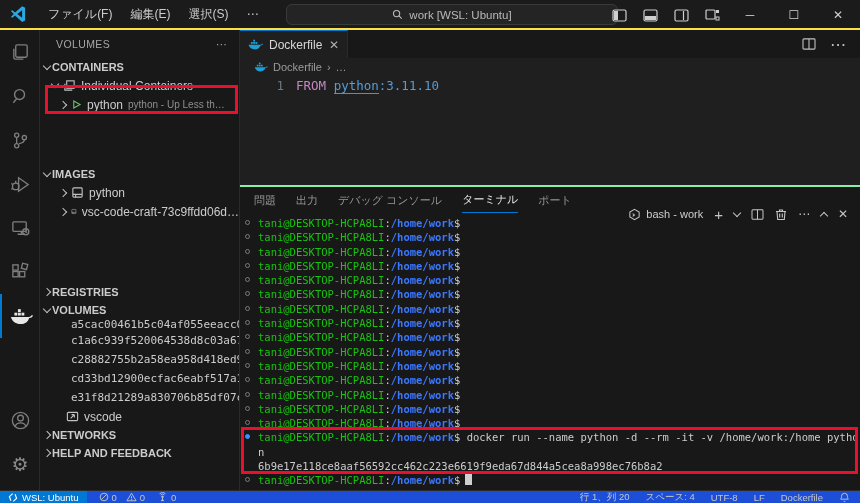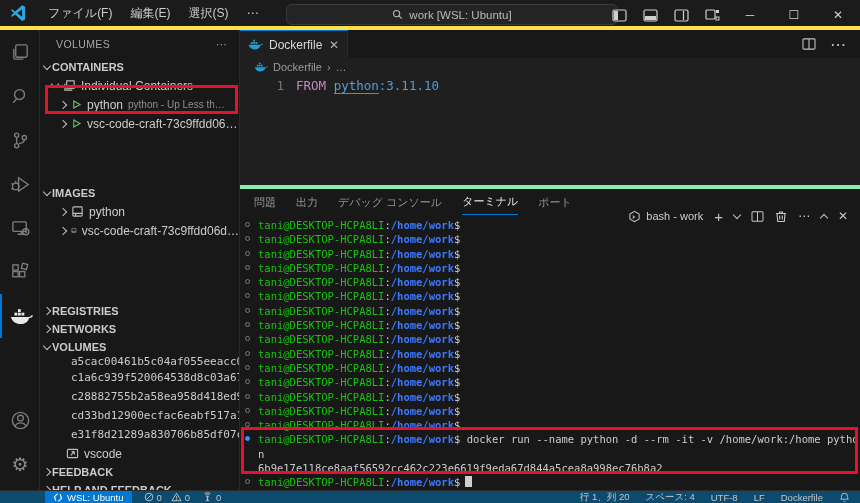--- a/index.html
+++ b/index.html
@@ -6,21 +6,21 @@
   html,body { margin:0; padding:0; }
   body {
     width:860px; height:503px; position:relative; overflow:hidden;
     background:#1f1f1f; color:#cccccc;
     font-family:"Liberation Sans","DejaVu Sans",sans-serif;
   }
   svg { display:block; }
 
   
   .titlebar{position:absolute;left:0;top:0;width:860px;height:30px;background:#1b1b1b;
-    display:flex;align-items:center;border-bottom:4px solid #fde047;}
+    display:flex;align-items:center;border-bottom:2px solid #fde047;}
   .vscode-logo{width:18px;height:18px;margin:0 12px 0 9px;}
   .menu-item{font-size:12px;color:#cccccc;padding:0 9px;height:30px;line-height:30px;cursor:default;}
   .nav-arrows{display:flex;gap:14px;margin-left:28px;color:#b9b9b9;font-size:14px;}
   .cmd-center{position:absolute;left:286px;top:4px;width:332px;height:21px;background:#242424;
     border:1px solid #3a3a3a;border-radius:6px;display:flex;align-items:center;justify-content:center;
     gap:6px;color:#b9b9b9;font-size:11.5px;}
   .layout-icons{position:absolute;right:140px;top:0;height:30px;display:flex;align-items:center;gap:16px;color:#cfcfcf;}
   .win-controls{position:absolute;right:0;top:0;height:30px;display:flex;}
   .win-btn{width:44px;height:30px;display:flex;align-items:center;justify-content:center;color:#d0d0d0;font-size:12px;}
 
@@ -55,37 +55,37 @@
     display:flex;align-items:center;gap:6px;padding:0 8px;font-size:12px;color:#d7d7d7;}
   .tab-close{margin-left:auto;color:#b0b0b0;font-size:12px;}
   .editor-actions{margin-left:auto;display:flex;align-items:center;gap:14px;padding-right:14px;color:#c0c0c0;}
   .breadcrumb{height:18px;display:flex;align-items:center;gap:5px;padding-left:14px;font-size:11px;color:#9b9b9b;}
   .code{position:relative;font-family:"DejaVu Sans Mono",monospace;font-size:12.5px;line-height:19px;}
   .gutter{position:absolute;left:0;top:0;width:44px;text-align:right;color:#6e7681;}
   .codeline{position:absolute;left:56px;top:0;white-space:pre;}
   .kw{color:#c586c0;} .img-name{color:#569cd6;border-bottom:1px solid #3fa87a;} .img-tag{color:#569cd6;}
 
   
-  .panel{position:absolute;left:240px;top:185px;width:620px;height:305px;background:#181818;border-top:4px solid #86efac;}
+  .panel{position:absolute;left:240px;top:185px;width:620px;height:305px;background:#181818;border-top:2px solid #86efac;}
   .panel-tabs{height:26px;display:flex;align-items:center;padding-left:14px;gap:20px;font-size:11px;color:#969696;}
   .ptab{height:26px;display:flex;align-items:center;}
   .ptab.active{color:#e7e7e7;border-bottom:1.5px solid #0078d4;}
   .panel-actions{margin-left:auto;display:flex;align-items:center;gap:11px;padding-right:12px;color:#c5c5c5;font-size:12px;margin-top:28px;}
   .term-title{display:flex;align-items:center;gap:5px;font-size:11px;color:#cccccc;}
   .terminal{position:absolute;left:0;top:26px;width:620px;height:279px;padding-top:3px;
     font-family:"DejaVu Sans Mono",monospace;font-size:10.5px;}
   .tline{height:14.3px;line-height:14.3px;position:relative;padding-left:18px;white-space:pre;color:#cccccc;}
   .dec{position:absolute;left:5px;top:4px;width:5px;height:5px;border:1px solid #7a7a7a;border-radius:50%;}
   .dec.filled{background:#3794ff;border-color:#3794ff;}
   .tg{color:#16c60c;font-weight:normal;} .tb{color:#3b78ff;font-weight:bold;} .tw{color:#cccccc;}
   .cursor{display:inline-block;width:7px;height:11px;background:#cfcfcf;vertical-align:-1px;margin-left:5px;}
 
   
-  .statusbar{position:absolute;left:0;top:490px;width:860px;height:13px;background:#0c4a6e;border-top:1px solid #2a2a2a;
-    display:flex;align-items:center;font-size:9.5px;color:#c5c5c5;padding-left:45px;}
+  .statusbar{position:absolute;left:0;top:490px;width:860px;height:13px;background:#1d4ed8;border-top:1px solid #2a2a2a;
+    display:flex;align-items:center;font-size:9.5px;color:#c5c5c5;}
   .remote{height:13px;background:#0078d4;color:#fff;display:flex;align-items:center;gap:4px;padding:0 8px;font-size:9.5px;}
   .sb-item{display:flex;align-items:center;gap:3px;margin-left:12px;}
   .sb-right{margin-left:auto;display:flex;align-items:center;gap:16px;padding-right:10px;}
 
   
   .annotation{position:absolute;border:3px solid #e8112d;z-index:50;pointer-events:none;}
   .ann-container{left:45px;top:85px;width:193px;height:29px;}
   .ann-command{left:241px;top:427px;width:617px;height:47px;}
 </style>
 </head>
@@ -227,29 +227,20 @@
     <span class="chev right"></span>
     <span class="play-icon">
       <svg viewBox="0 0 14 14" fill="none" stroke="#6cc06c" stroke-width="1.4">
           <path d="M3.5 2.5l8 4.5-8 4.5z"></path>
         </svg>
     </span>
     <span>python</span>
     <span class="desc">python - Up Less th…</span>
   </div>
 
-  <div class="row" style="padding-left:20px;">
-    <span class="chev right"></span>
-    <span class="play-icon">
-      <svg viewBox="0 0 14 14" fill="none" stroke="#6cc06c" stroke-width="1.4">
-          <path d="M3.5 2.5l8 4.5-8 4.5z"></path>
-        </svg>
-    </span>
-    <span>vsc-code-craft-73c9ffdd06…</span>
-  </div>
 
   <div class="spacer51"></div>
 
   <div class="sec">
     <span class="chev down"></span>
     <span>IMAGES</span>
   </div>
   <div class="row" style="padding-left:20px;">
     <span class="chev right"></span>
     <svg width="13" height="13" viewBox="0 0 14 14" fill="none" stroke="#c0c0c0" stroke-width="1.2">
@@ -265,24 +256,20 @@
         <path d="M2 9h10M5 9v3"></path>
       </svg>
     <span>vsc-code-craft-73c9ffdd06d…</span>
   </div>
 
   <div class="spacer62"></div>
 
   <div class="sec">
     <span class="chev right"></span>
     <span>REGISTRIES</span>
-  </div>
-  <div class="sec">
-    <span class="chev right"></span>
-    <span>NETWORKS</span>
   </div>
   <div class="sec">
     <span class="chev down"></span>
     <span>VOLUMES</span>
   </div>
 
   <div class="vol-clip">
     <div class="row vol-row mono-label">
       <svg width="13" height="13" viewBox="0 0 14 14" fill="none" stroke="#c0c0c0" stroke-width="1.2">
           <rect x="1.5" y="2.5" width="11" height="9" rx="1"></rect>
@@ -322,21 +309,21 @@
   <div class="row vol-row">
     <svg width="13" height="13" viewBox="0 0 14 14" fill="none" stroke="#c0c0c0" stroke-width="1.2">
         <rect x="1.5" y="2.5" width="11" height="9" rx="1"></rect>
         <path d="M5 9l4-4M9 5H6M9 5v3"></path>
       </svg>
     <span>vscode</span>
   </div>
 
   <div class="sec">
     <span class="chev right"></span>
-    <span>FEEDBACK</span>
+    <span>NETWORKS</span>
   </div>
   <div class="sec">
     <span class="chev right"></span>
     <span>HELP AND FEEDBACK</span>
   </div>
 </div>
 
 <div class="editor-area">
   <div class="tabbar">
     <div class="tab">

